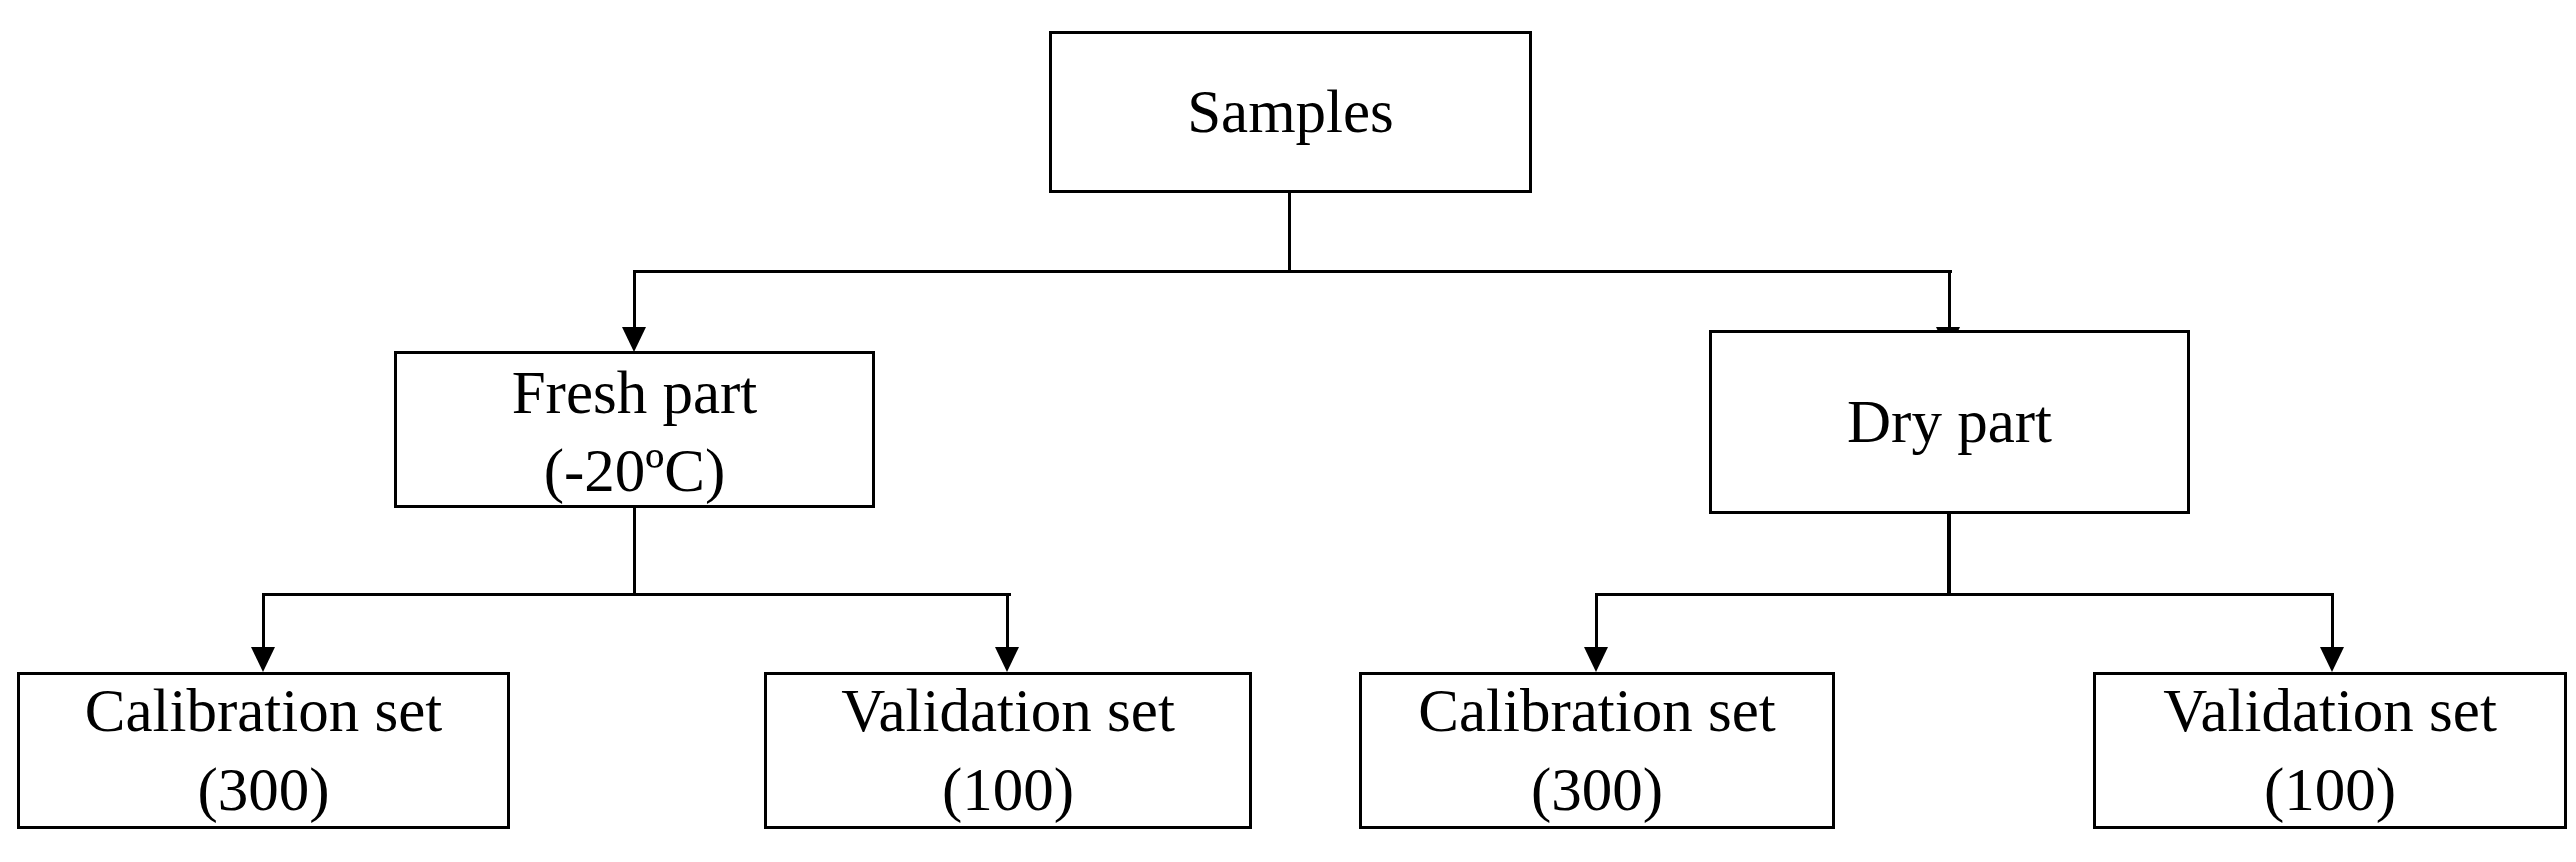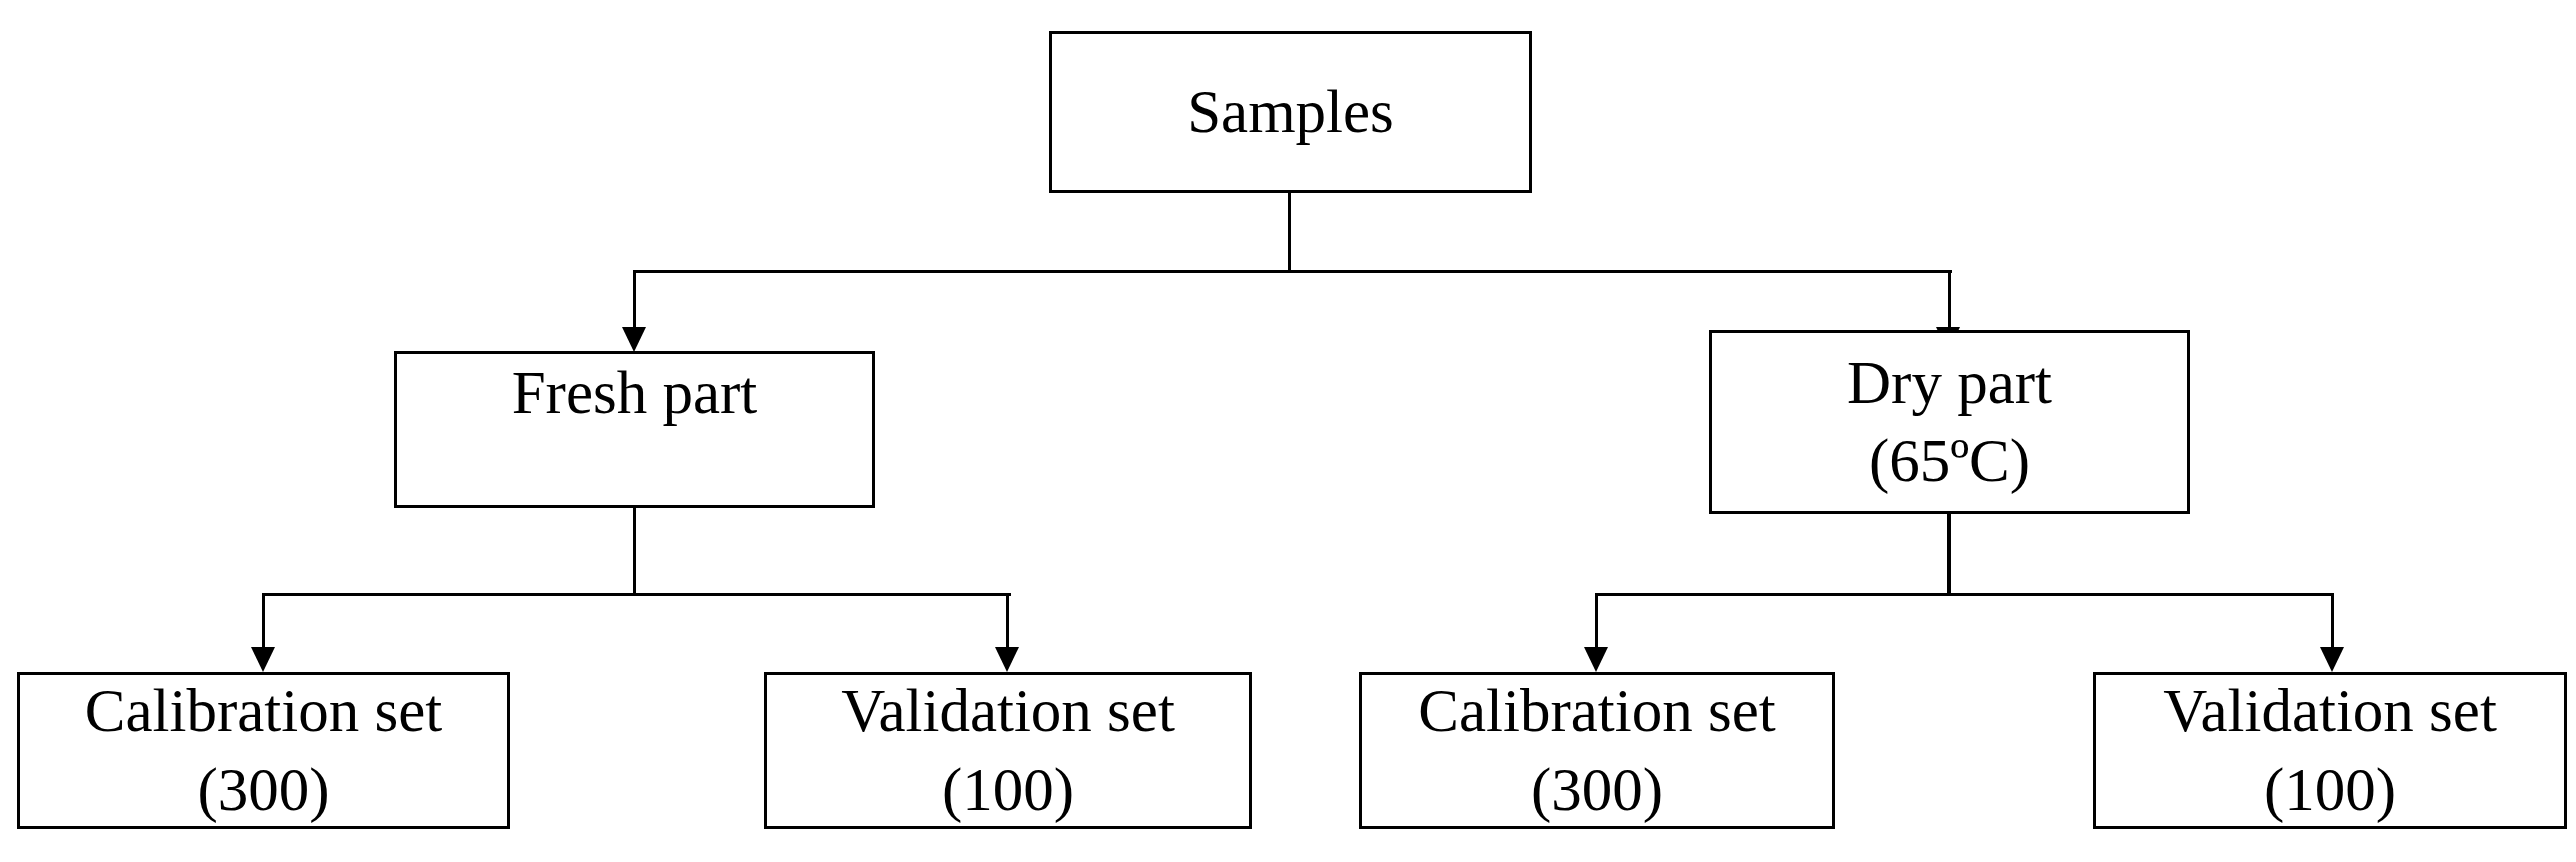--- a/index.html
+++ b/index.html
@@ -106,25 +106,25 @@
   <div class="arrowhead arrow-dry-cal"></div>
   <div class="line drop-dry-val"></div>
   <div class="arrowhead arrow-dry-val"></div>
 
   <div class="node node-samples">
     <div>Samples</div>
   </div>
 
   <div class="node node-fresh">
     <div>Fresh part</div>
+    <div>(-20ºC)</div>
   </div>
 
   <div class="node node-dry">
     <div>Dry part</div>
-    <div>(65ºC)</div>
   </div>
 
   <div class="node node-fresh-cal">
     <div>Calibration set</div>
     <div>(300)</div>
   </div>
 
   <div class="node node-fresh-val">
     <div>Validation set</div>
     <div>(100)</div>

